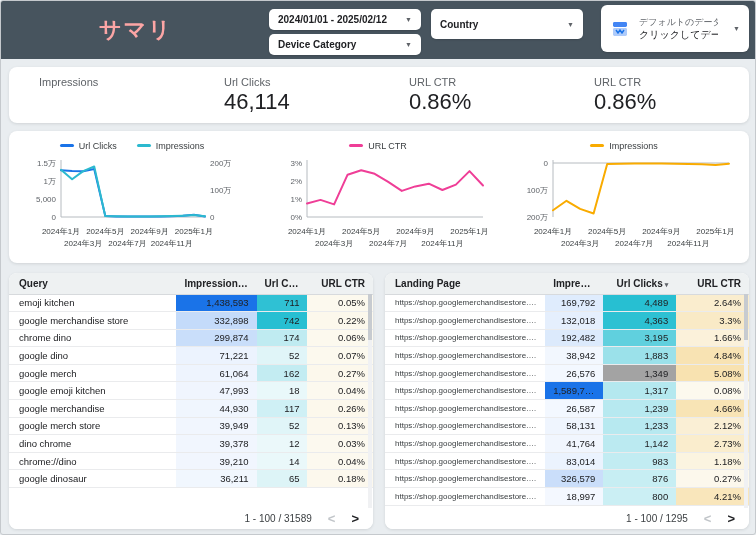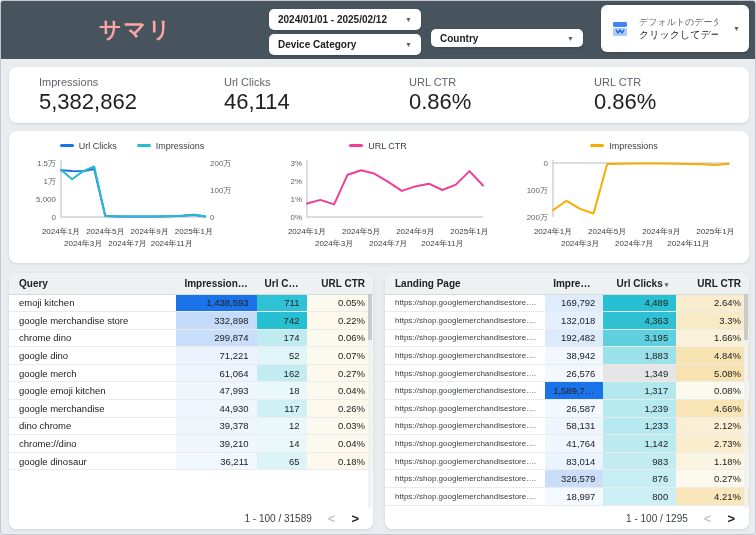--- a/index.html
+++ b/index.html
@@ -20,21 +20,21 @@
     color:#fca5a5; font-size:22px; font-weight:bold; letter-spacing:2px;
   }
   .ctrl {
     position:absolute; background:#ffffff; border-radius:5px;
     display:flex; align-items:center; justify-content:space-between;
     padding:0 9px; font-size:10px; font-weight:bold; color:#202124;
     box-shadow:0 1px 2px rgba(0,0,0,.15); cursor:pointer; white-space:nowrap;
   }
   .ctrl .arrow { font-size:7px; color:#5f6368; margin-left:6px; }
   #date-ctrl   { left:268px; top:8px;  width:152px; height:21px; }
-  #country-ctrl{ left:430px; top:8px;  width:152px; height:18px;margin-top:20px; }
+  #country-ctrl{ left:430px; top:8px;  width:152px; height:30px; }
   #device-ctrl { left:268px; top:33px; width:152px; height:21px; }
   #datasource-btn {
     left:600px; top:4px; width:148px; height:47px; border-radius:6px;
     justify-content:flex-start; gap:9px; font-weight:normal;
   }
   #datasource-btn .ds-text { display:flex; flex-direction:column; line-height:1.35; overflow:hidden; }
   #datasource-btn .ds-line1 { font-size:9px;  color:#5f6368; }
   #datasource-btn .ds-line2 { font-size:10px; color:#202124; white-space:nowrap; }
   
   .card { position:absolute; background:#ffffff; border-radius:8px; box-shadow:0 1px 3px rgba(60,64,67,.14); }
@@ -110,21 +110,20 @@
       <span class="ds-line1">デフォルトのデータ</span>
       <span class="ds-line2">クリックしてデータ:</span>
     </span>
     <span class="arrow">▼</span>
   </div>
 </div>
 
 <div class="card" id="scorecards">
   <div class="scorecard">
     <div class="scorecard-label">Impressions</div>
-    <div class="scorecard-value">5,382,862</div>
   </div>
   <div class="scorecard">
     <div class="scorecard-label">Url Clicks</div>
     <div class="scorecard-value">46,114</div>
   </div>
   <div class="scorecard">
     <div class="scorecard-label">URL CTR</div>
     <div class="scorecard-value">0.86%</div>
   </div>
   <div class="scorecard">
@@ -268,20 +267,26 @@
           <td class="c2" style="background: rgb(233, 248, 250);">18</td>
           <td class="c3" style="background: rgb(252, 249, 239);">0.04%</td>
         </tr>
         <tr>
           <td class="c0">google merchandise</td>
           <td class="c1" style="background: rgb(240, 246, 254);">44,930</td>
           <td class="c2" style="background: rgb(207, 240, 245);">117</td>
           <td class="c3" style="background: rgb(252, 248, 236);">0.26%</td>
         </tr>
         <tr>
+          <td class="c0">google merch store</td>
+          <td class="c1" style="background: rgb(241, 246, 254);">39,949</td>
+          <td class="c2" style="background: rgb(224, 245, 248);">52</td>
+          <td class="c3" style="background: rgb(252, 248, 237);">0.13%</td>
+        </tr>
+        <tr>
           <td class="c0">dino chrome</td>
           <td class="c1" style="background: rgb(241, 246, 254);">39,378</td>
           <td class="c2" style="background: rgb(235, 248, 250);">12</td>
           <td class="c3" style="background: rgb(252, 249, 239);">0.03%</td>
         </tr>
         <tr>
           <td class="c0">chrome://dino</td>
           <td class="c1" style="background: rgb(241, 246, 254);">39,210</td>
           <td class="c2" style="background: rgb(234, 248, 250);">14</td>
           <td class="c3" style="background: rgb(252, 249, 239);">0.04%</td>
@@ -340,21 +345,21 @@
         </tr>
         <tr>
           <td class="c0">https://shop.googlemerchandisestore.com/...</td>
           <td class="c1" style="background: rgb(242, 247, 254);">38,942</td>
           <td class="c2" style="background: rgb(155, 225, 234);">1,883</td>
           <td class="c3" style="background: rgb(248, 227, 179);">4.84%</td>
         </tr>
         <tr>
           <td class="c0">https://shop.googlemerchandisestore.com/...</td>
           <td class="c1" style="background: rgb(243, 248, 255);">26,576</td>
-          <td class="c2" style="background: #e5e5e5;">1,349</td>
+          <td class="c2" style="background: #a3a3a3;">1,349</td>
           <td class="c3" style="background: rgb(248, 226, 176);">5.08%</td>
         </tr>
         <tr>
           <td class="c0">https://shop.googlemerchandisestore.com/...</td>
           <td class="c1" style="background: rgb(26, 115, 232);">1,589,770</td>
           <td class="c2" style="background: rgb(180, 232, 239);">1,317</td>
           <td class="c3" style="background: rgb(252, 249, 238);">0.08%</td>
         </tr>
         <tr>
           <td class="c0">https://shop.googlemerchandisestore.com/...</td>

